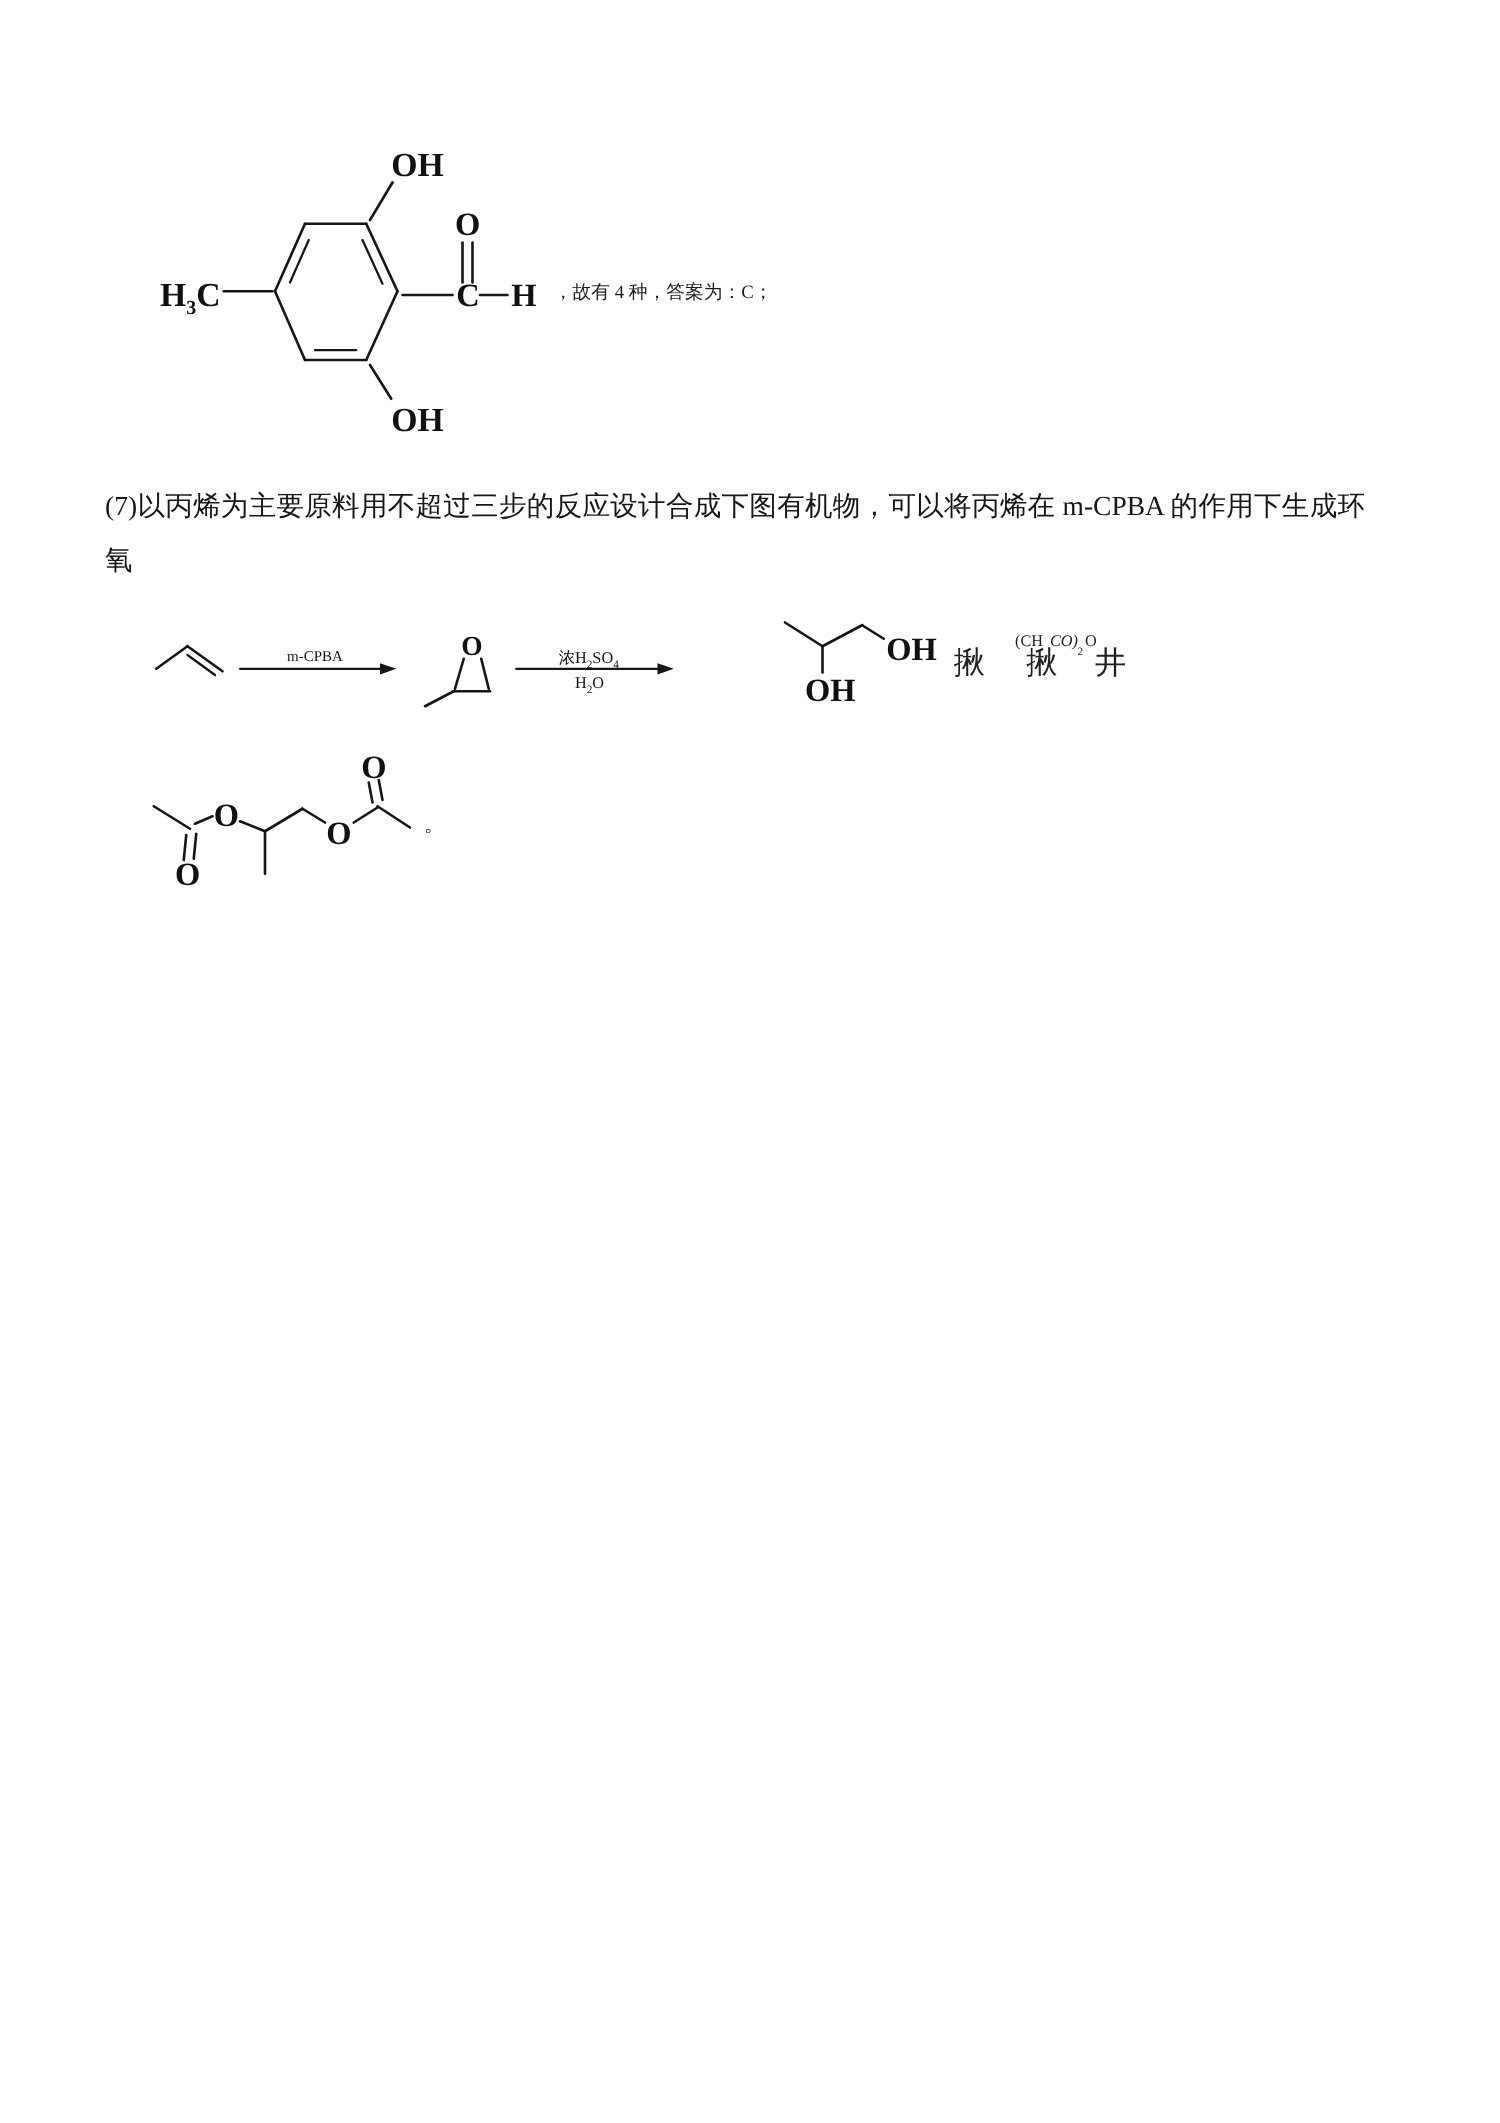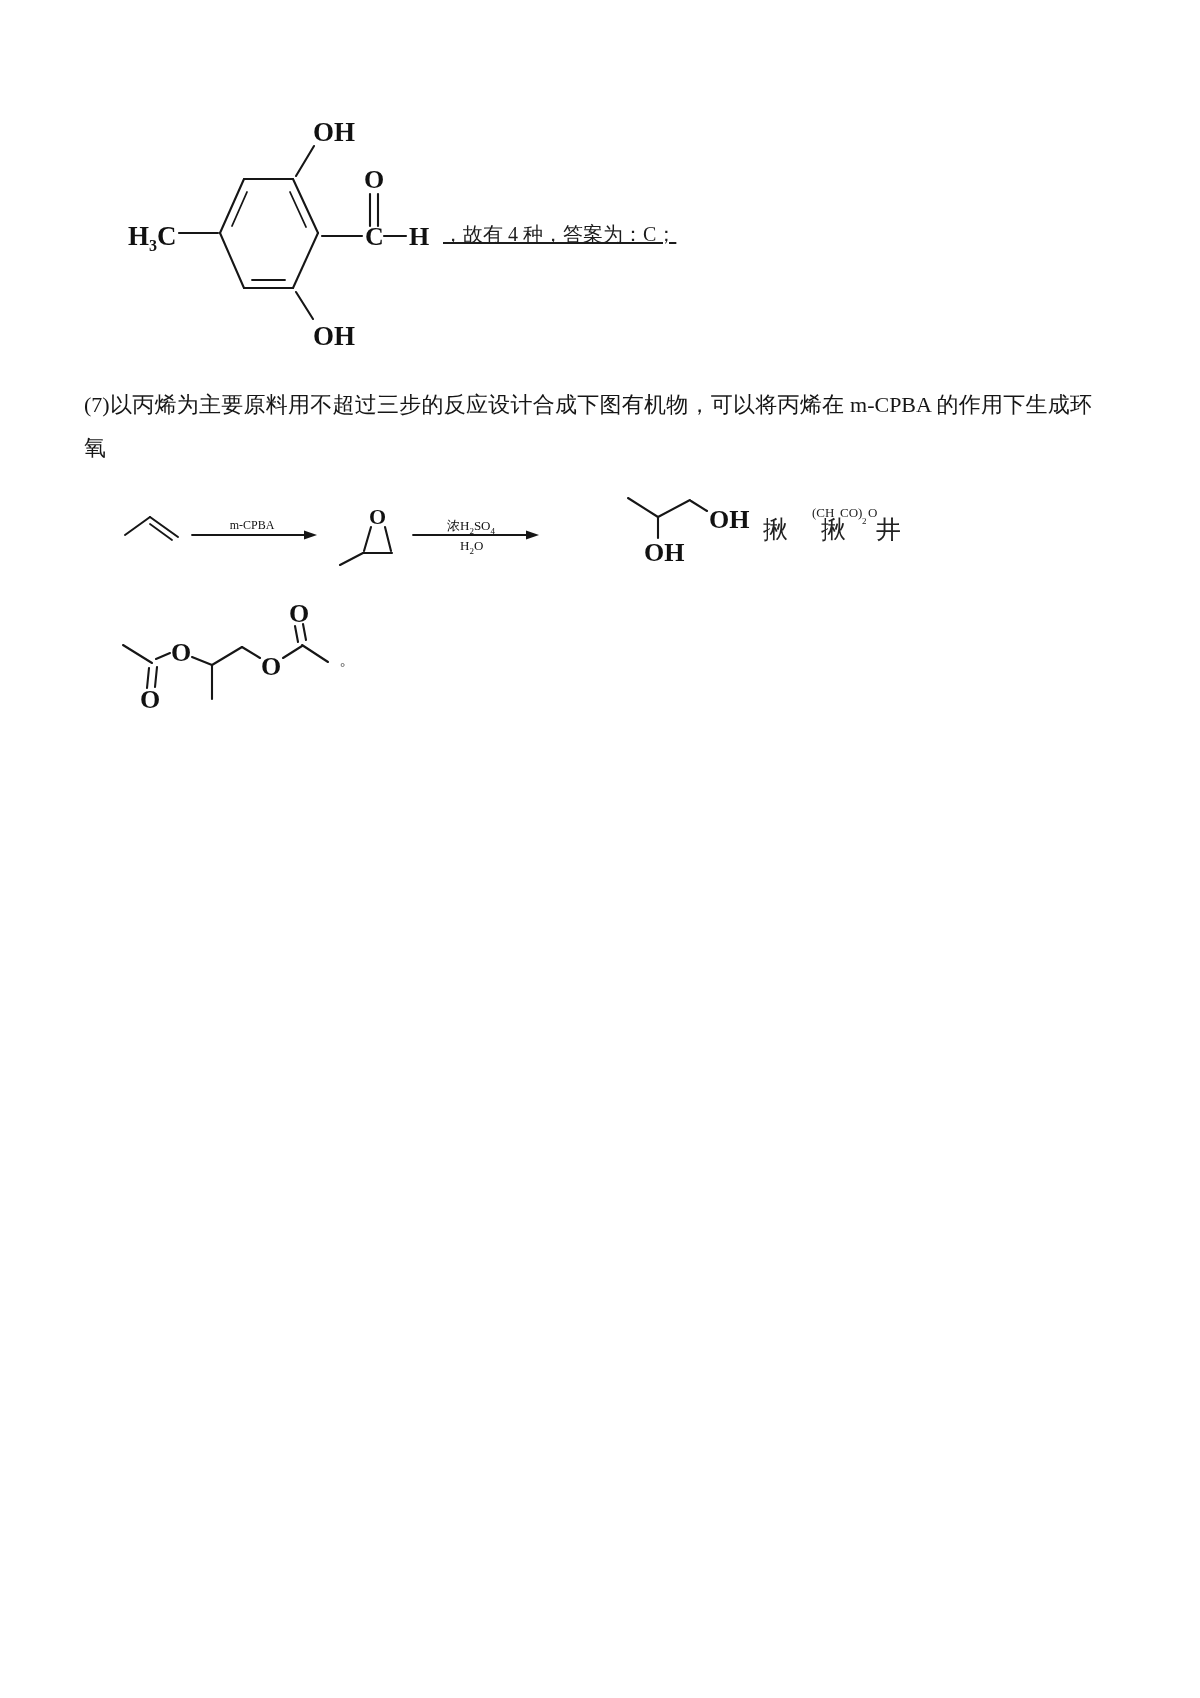--- a/index.html
+++ b/index.html
@@ -3,21 +3,21 @@
 <meta charset="utf-8">
 <style>
   * { margin:0; padding:0; box-sizing:border-box; }
   body { background:#888; font-family:"Liberation Serif","DejaVu Serif",serif; }
   .page {
     position:relative; width:1200px; height:1698px; background:#ffffff;
     margin:0 auto; overflow:hidden; color:#1a1a1a;
   }
   .abs { position:absolute; }
   .cjk { font-family:"Liberation Serif","DejaVu Serif",serif; color:#1c1c1c; }
-  .answer-text { left:443px; top:220px; font-size:20px; line-height:28px; white-space:nowrap;text-decoration:underline; }
+  .answer-text { left:443px; top:220px; font-size:15px; line-height:28px; white-space:nowrap; }
   .para { left:84px; top:383px; width:1008px; font-size:22px; color:#161616; }
   .para-line { text-align:justify; text-align-last:justify; line-height:43px; height:43px; white-space:normal; }
   svg .bond { stroke:#161616; stroke-width:2.1; fill:none; stroke-linecap:round; }
   svg .bond-thin { stroke:#161616; stroke-width:1.8; fill:none; stroke-linecap:round; }
   svg text { fill:#111; font-family:"Liberation Serif","DejaVu Serif",serif; }
   .atom { font-weight:bold; }
   .rlabel { font-family:"Liberation Serif","DejaVu Serif",serif; }
   .garble-big { font-size:25px; color:#222; }
   .garble-small { font-size:13px; color:#222; }
   .garble-sub { font-size:9px; color:#222; }
@@ -100,21 +100,21 @@
       <text x="614" y="48" font-size="26" class="atom">OH</text>
       <line class="bond" x1="563" y1="37" x2="563" y2="58"></line>
       <text x="549" y="81" font-size="26" class="atom">OH</text>
     </g>
   </svg>
 
   <div>
     <span class="abs cjk garble-big" style="left:763px; top:513px;">揪</span>
     <span class="abs cjk garble-small" style="left:812px; top:505px;">(CH</span>
     <span class="abs cjk garble-big" style="left:821px; top:513px;">揪</span>
-    <span class="abs cjk garble-small" style="left:840px; top:505px;">CO)</span>
+    <span class="abs cjk garble-small" style="left:840px; top:505px;font-style:italic;">CO)</span>
     <span class="abs cjk garble-sub" style="left:862px; top:516px;">2</span>
     <span class="abs cjk garble-small" style="left:868px; top:505px;">O</span>
     <span class="abs cjk garble-big" style="left:876px; top:513px;">井</span>
   </div>
 
   <svg class="abs" style="left:95px; top:595px;" width="300" height="125" viewBox="0 0 300 125">
     <g>
       <line class="bond" x1="28" y1="50" x2="57" y2="68"></line>
       <line class="bond" x1="54" y1="73" x2="52" y2="93"></line>
       <line class="bond" x1="62" y1="72" x2="60" y2="92"></line>

